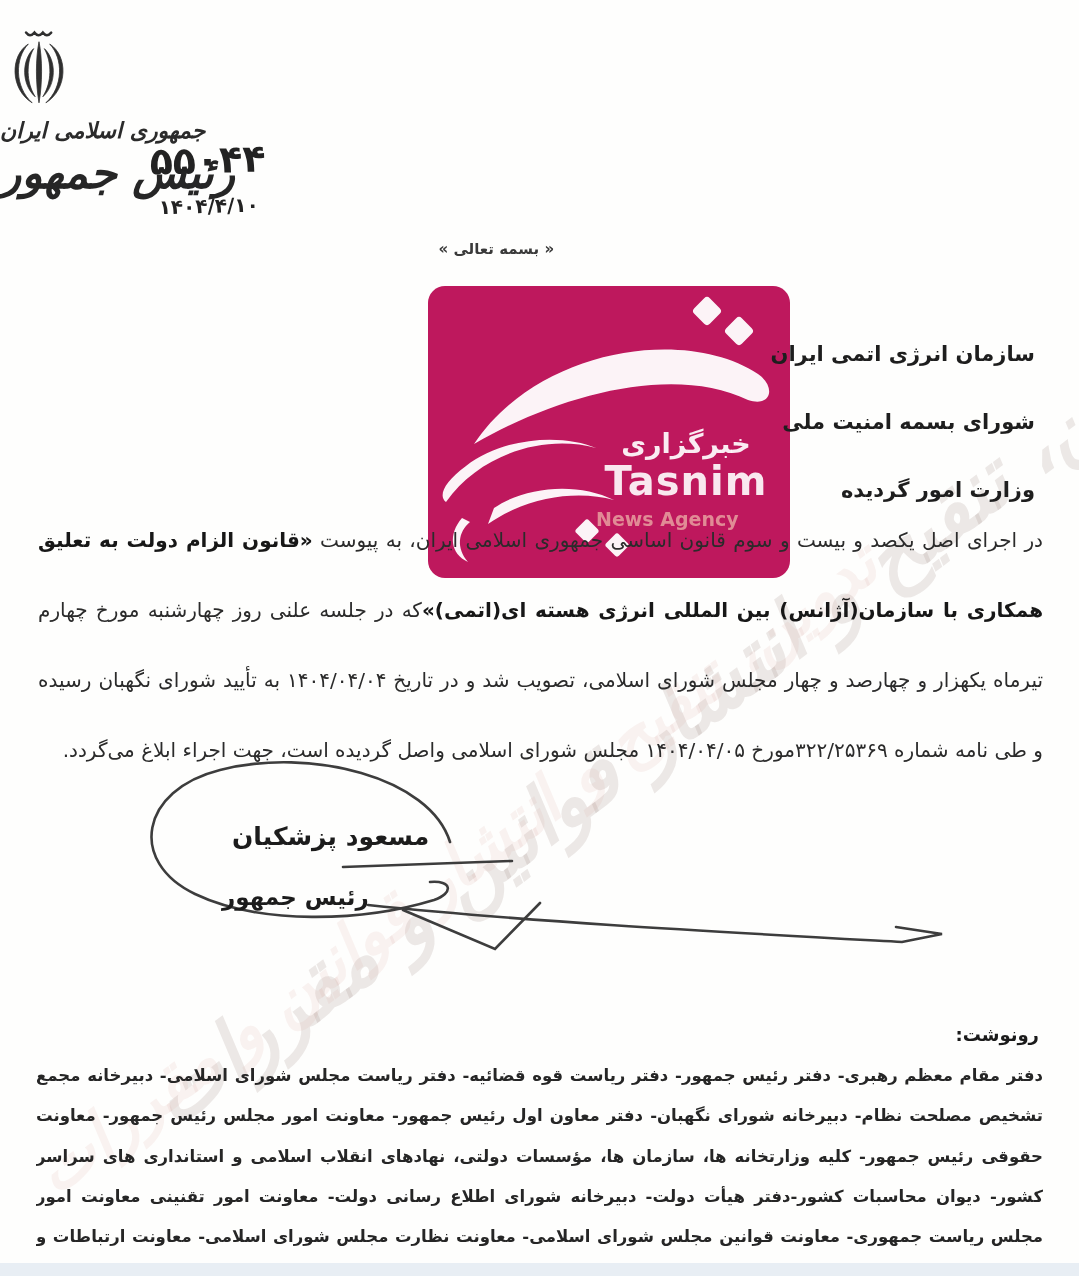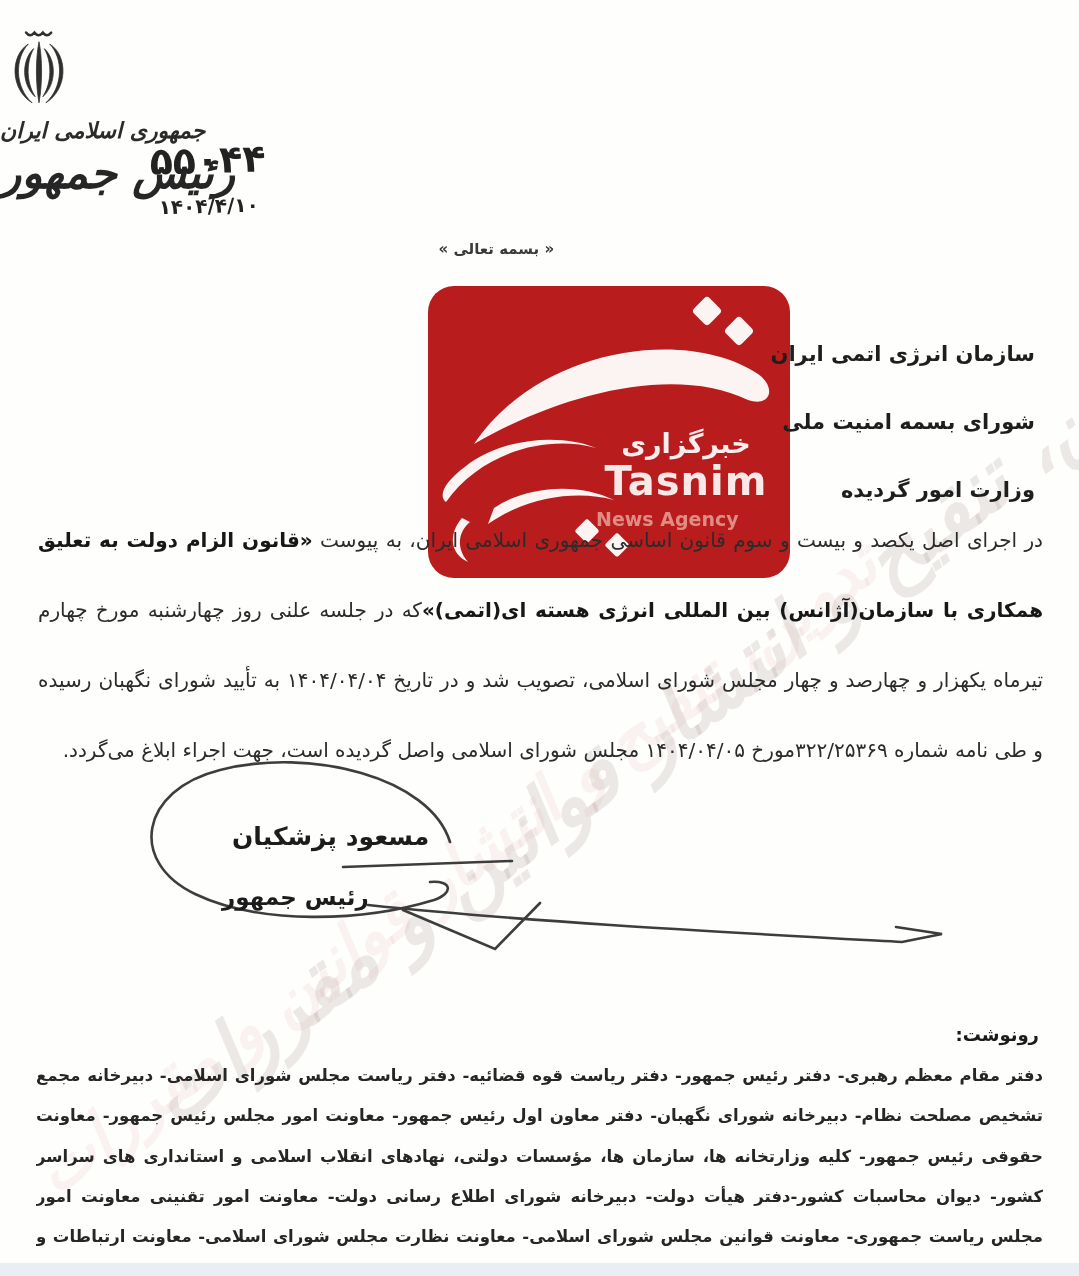--- a/index.html
+++ b/index.html
@@ -67,21 +67,21 @@
   .cc-list{
     position:absolute;right:36px;top:1056px;width:1007px;height:208px;overflow:hidden;z-index:3;
     font-size:16.5px;font-weight:bold;line-height:2.44;text-align:justify;color:#262626;
   }
 </style>
 </head>
 <body>
 
 <div class="page">
 
-  <div class="tasnim-block" style="background:#b91c1c;">
+  <div class="tasnim-block" style="background:#be185d;border-radius:17px;">
     <svg class="tasnim-logo" viewBox="0 0 362 292" aria-hidden="true">
       <g fill="rgba(255,255,255,0.95)">
         <rect x="268" y="14" width="22" height="22" rx="4" transform="rotate(45 279 25)"></rect>
         <rect x="300" y="34" width="22" height="22" rx="4" transform="rotate(45 311 45)"></rect>
         <path d="M46 158 C110 62 258 40 330 88 C348 100 344 122 320 114 C246 78 132 108 46 158 Z"></path>
         <path d="M18 216 C52 168 116 148 168 162 C136 148 76 150 38 180 C16 196 10 210 18 216 Z"></path>
         <path d="M60 238 C100 210 150 204 186 214 C150 196 98 200 66 222 Z"></path>
         <rect x="150" y="236" width="18" height="18" rx="3" transform="rotate(45 159 245)"></rect>
         <rect x="180" y="250" width="18" height="18" rx="3" transform="rotate(45 189 259)"></rect>
         <path d="M34 232 C20 248 22 268 40 276 C28 262 30 246 42 236 Z"></path>

